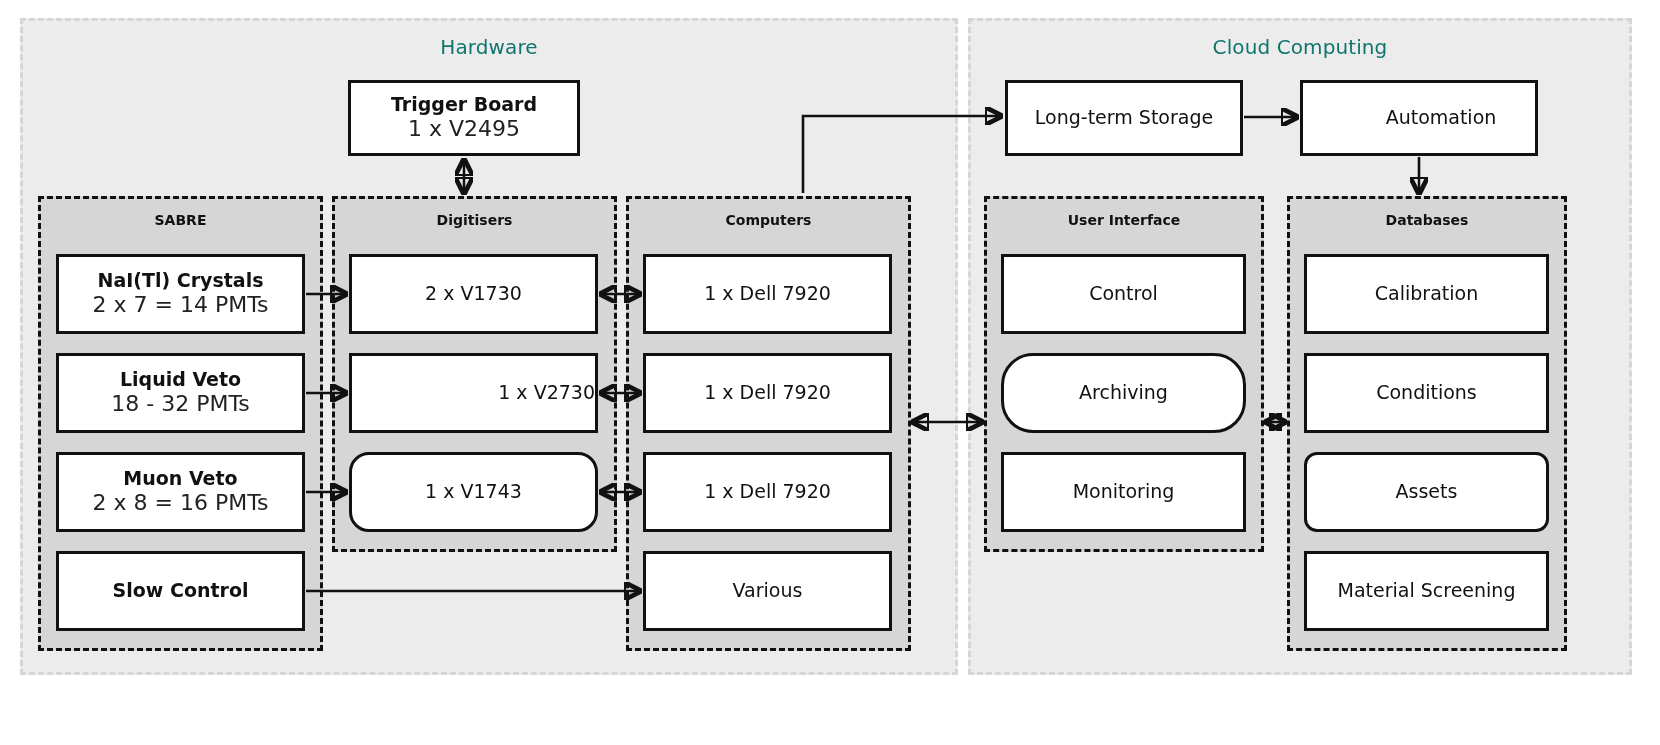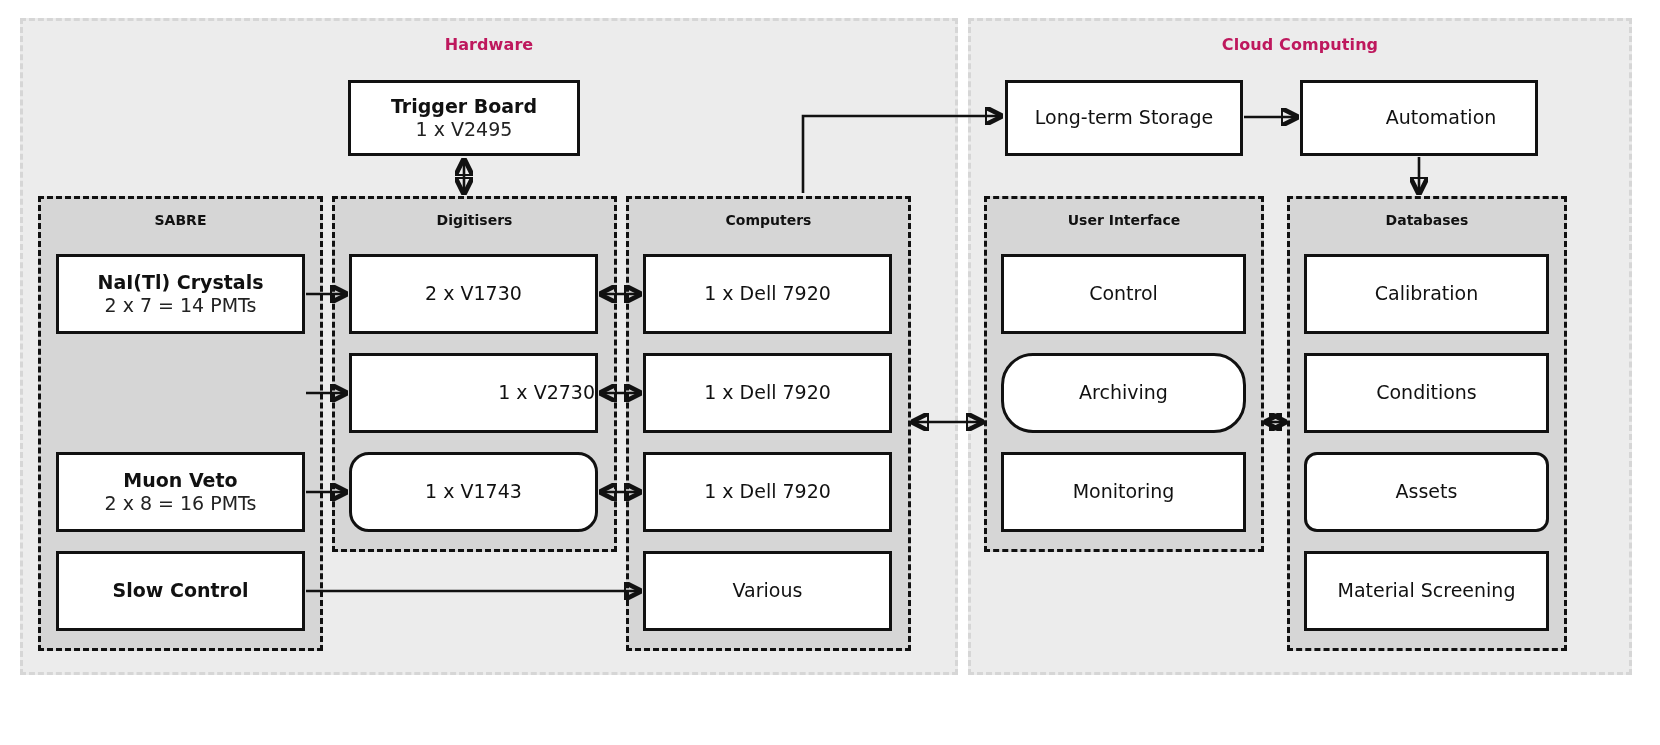--- a/index.html
+++ b/index.html
@@ -21,23 +21,23 @@
   .panel {
     position: absolute;
     background: #ececec;
     border: 3px dashed #d6d6d6;
     box-sizing: border-box;
   }
   .panel-title {
     position: absolute;
     left: 0; right: 0;
     text-align: center;
-    font-weight: bold;
-    font-size: 16px;
-    color: #be185d;
+    font-weight: normal;
+    font-size: 20px;
+    color: #0f766e;
     letter-spacing: 0.1px;
   }
 
   
   .group {
     position: absolute;
     background: #d6d6d6;
     border: 3px dashed #111111;
     box-sizing: border-box;
   }
@@ -62,21 +62,21 @@
     justify-content: center;
     line-height: 1.22;
   }
   .node .t1 {
     font-size: 19px;
     font-weight: bold;
     color: #111;
     white-space: nowrap;
   }
   .node .t2 {
-    font-size: 19px;
+    font-size: 22px;
     font-weight: normal;
     color: #222;
     white-space: nowrap;
   }
   .node.single .t1 { font-weight: normal; }
 
   
   #wires {
     position: absolute;
     left: 0; top: 0;
@@ -98,20 +98,24 @@
     <span class="t1">Trigger Board</span>
     <span class="t2">1 x V2495</span>
   </div>
 
   <div class="group" style="left:38px; top:196px; width:285px; height:455px;">
     <div class="group-title" style="top:13px;">SABRE</div>
   </div>
   <div class="node" style="left:56px; top:254px; width:249px; height:80px;">
     <span class="t1">NaI(Tl) Crystals</span>
     <span class="t2">2 x 7 = 14 PMTs</span>
+  </div>
+  <div class="node" style="left:56px; top:353px; width:249px; height:80px;">
+    <span class="t1">Liquid Veto</span>
+    <span class="t2">18 - 32 PMTs</span>
   </div>
   <div class="node" style="left:56px; top:452px; width:249px; height:80px;">
     <span class="t1">Muon Veto</span>
     <span class="t2">2 x 8 = 16 PMTs</span>
   </div>
   <div class="node" style="left:56px; top:551px; width:249px; height:80px;">
     <span class="t1">Slow Control</span>
   </div>
 
   <div class="group" style="left:332px; top:196px; width:285px; height:356px;">

